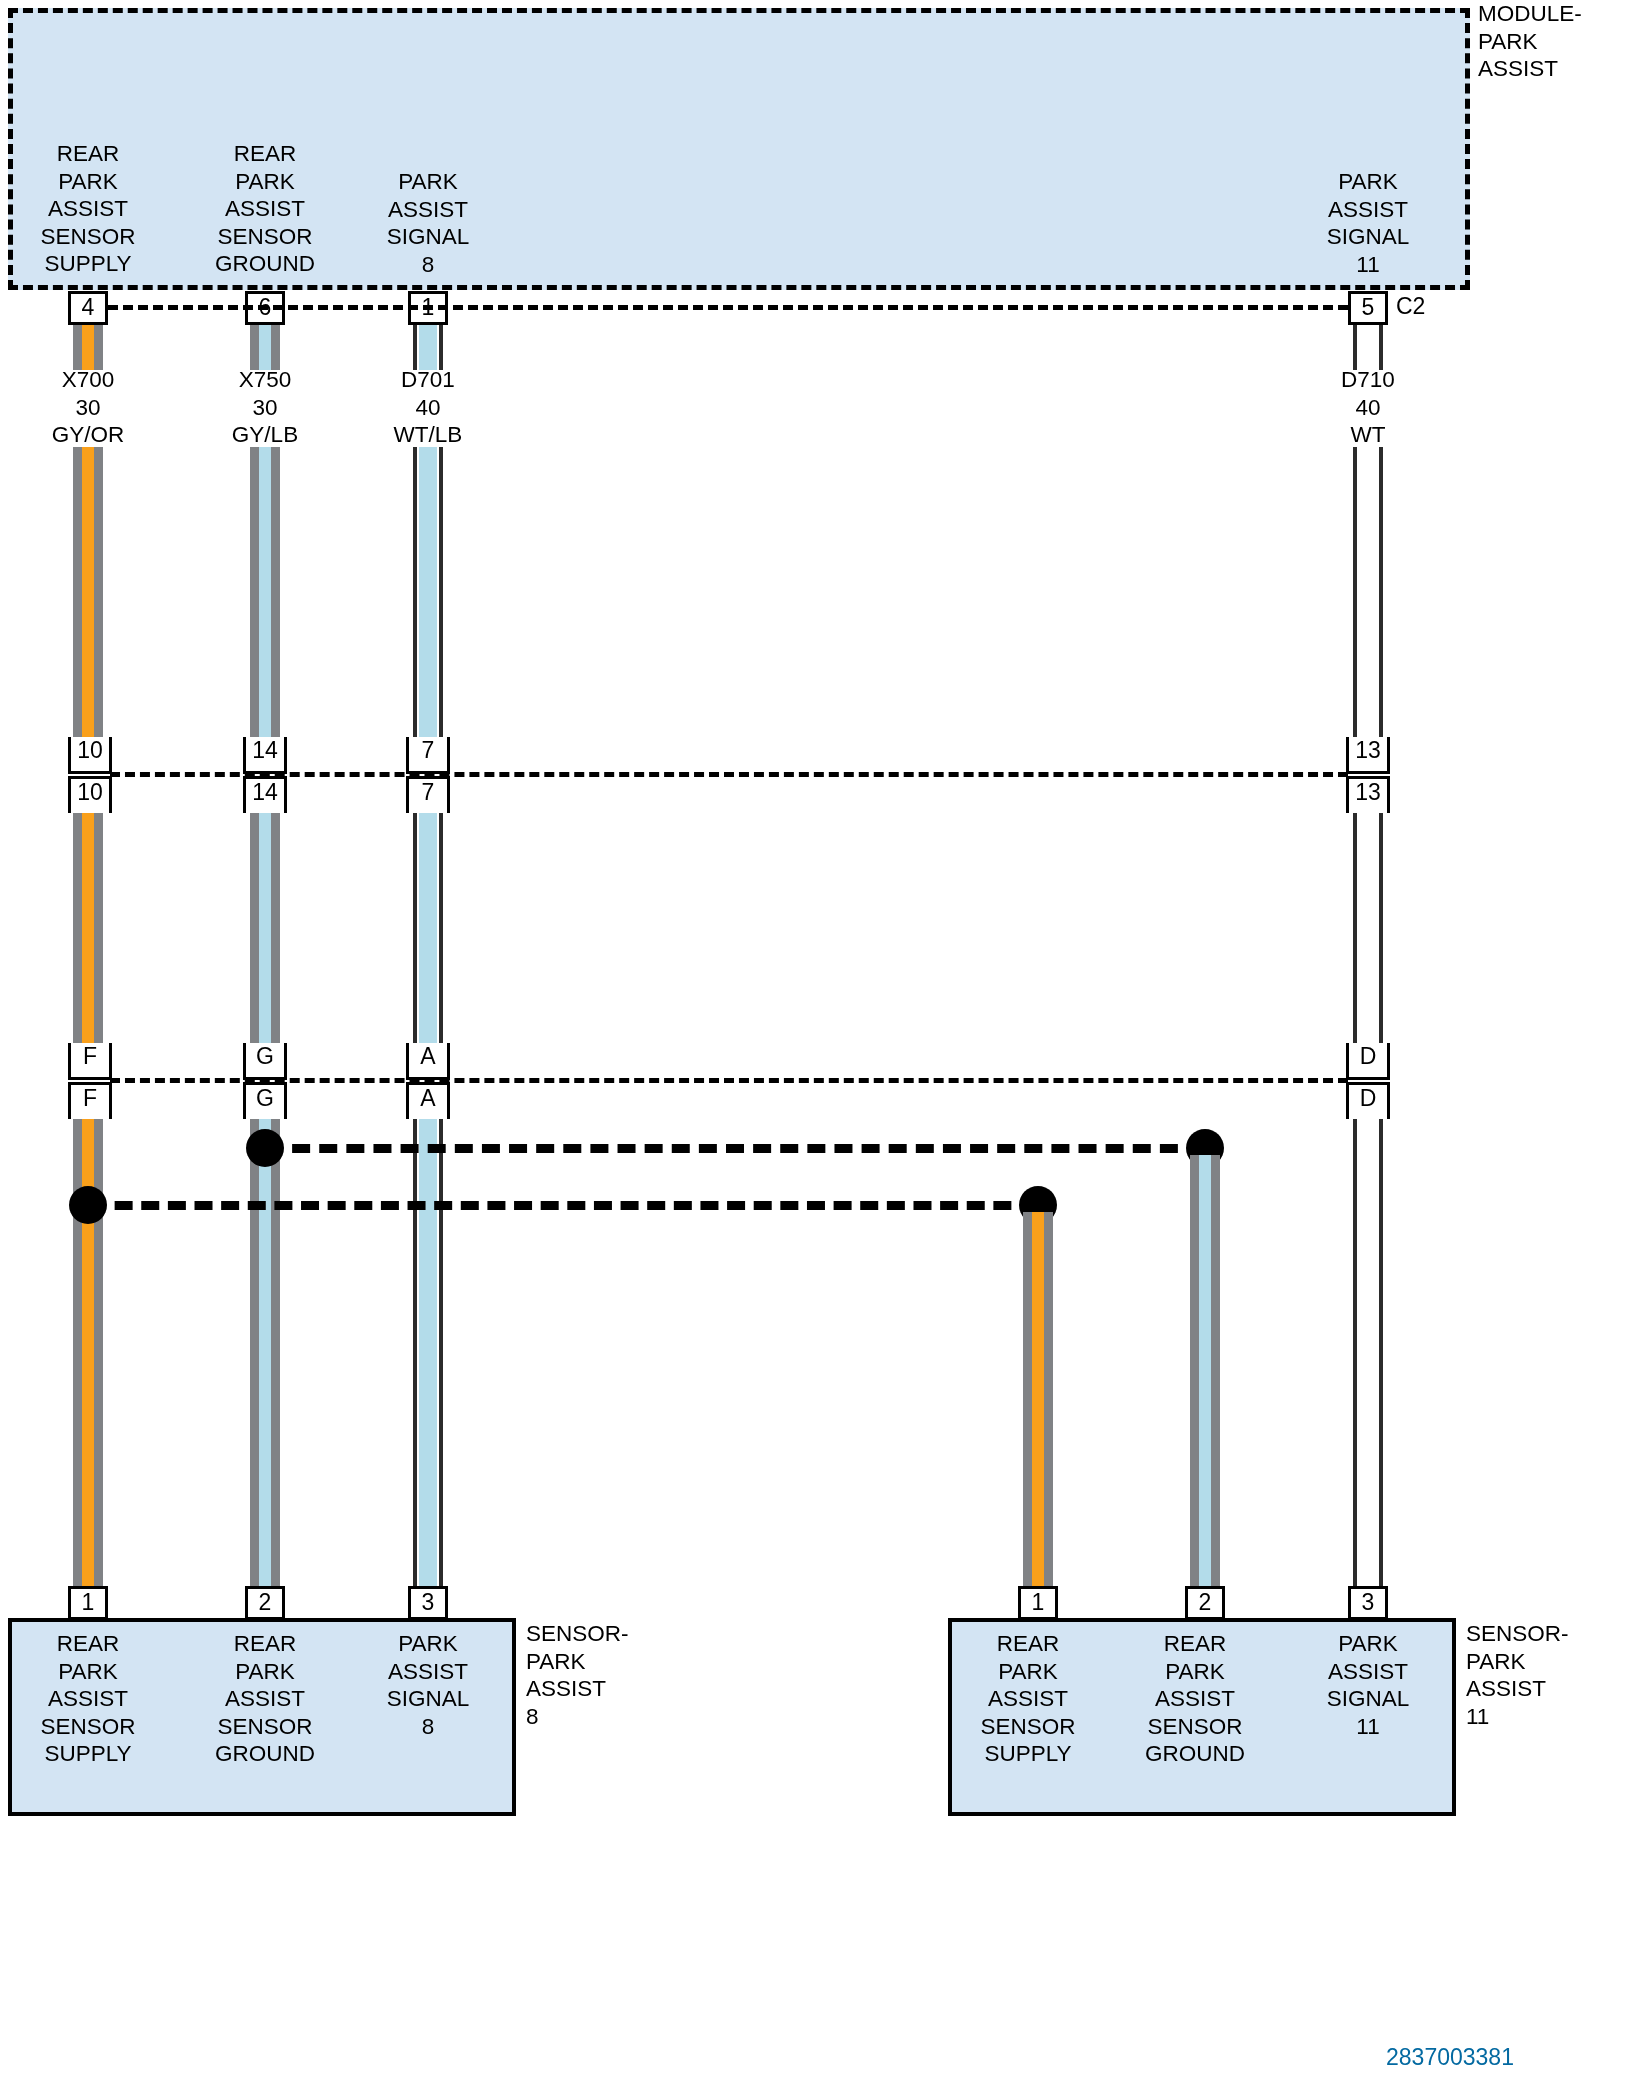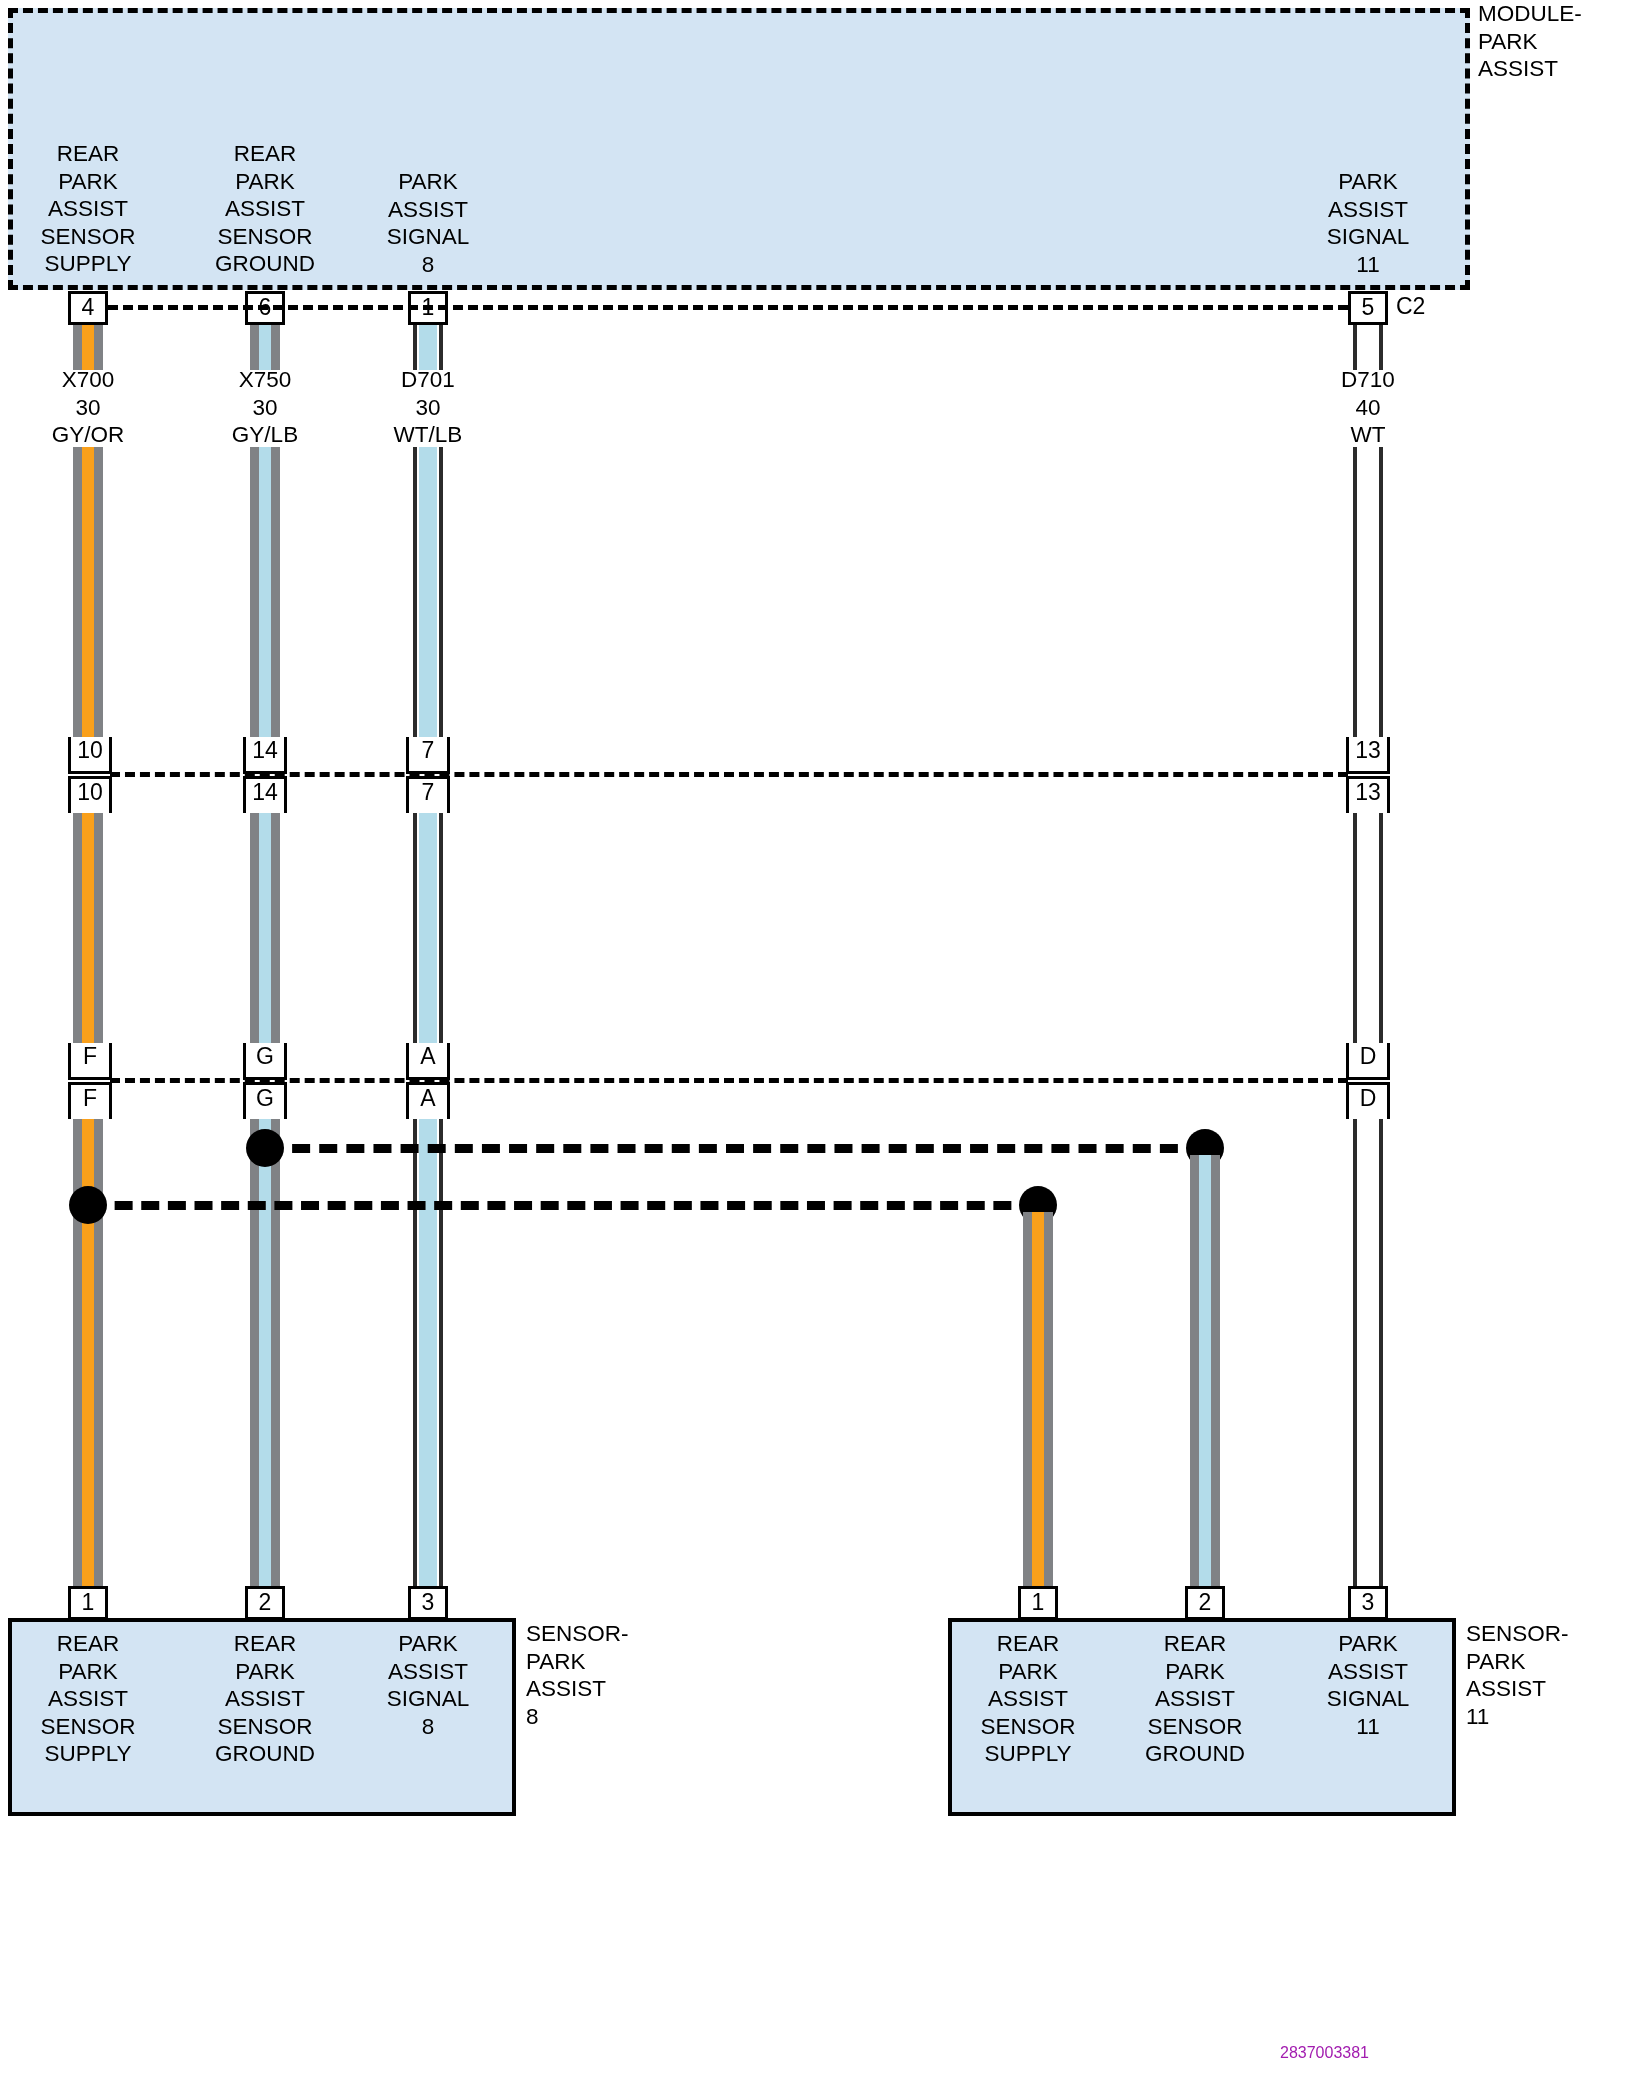--- a/index.html
+++ b/index.html
@@ -72,23 +72,23 @@
   
   .splice{
     position:absolute;
     background:#000;
     border-radius:50%;
   }
 
   
   .docid{
     position:absolute;
-    font-size:16px;
-    color:#a21caf;
-    text-align:left;
+    font-size:23px;
+    color:#0369a1;
+    text-align:center;
   }
 </style>
 </head>
 <body>
 
 <div id="root">
 
   <div class="abs module-box" style="left:8px;top:8px;width:1462px;height:282px;"></div>
 
   <div class="compname" style="left:1478px;top:0px;width:160px;">MODULE-
@@ -154,21 +154,21 @@
     <i style="left:26px;width:4px;background:#2b2b2b;"></i>
   </div>
 
   <div class="pinlabel" style="left:8px;top:366px;width:160px;">X700
 30
 GY/OR</div>
   <div class="pinlabel" style="left:185px;top:366px;width:160px;">X750
 30
 GY/LB</div>
   <div class="pinlabel" style="left:348px;top:366px;width:160px;">D701
-30
+40
 WT/LB</div>
   <div class="pinlabel" style="left:1288px;top:366px;width:160px;">D710
 40
 WT</div>
 
   <div class="wire" style="left:73px;top:447px;width:30px;height:290px;">
     <i style="left:0px;width:9px;background:#808285;"></i>
     <i style="left:9px;width:12px;background:#f9a01b;"></i>
     <i style="left:21px;width:9px;background:#808285;"></i>
   </div>

